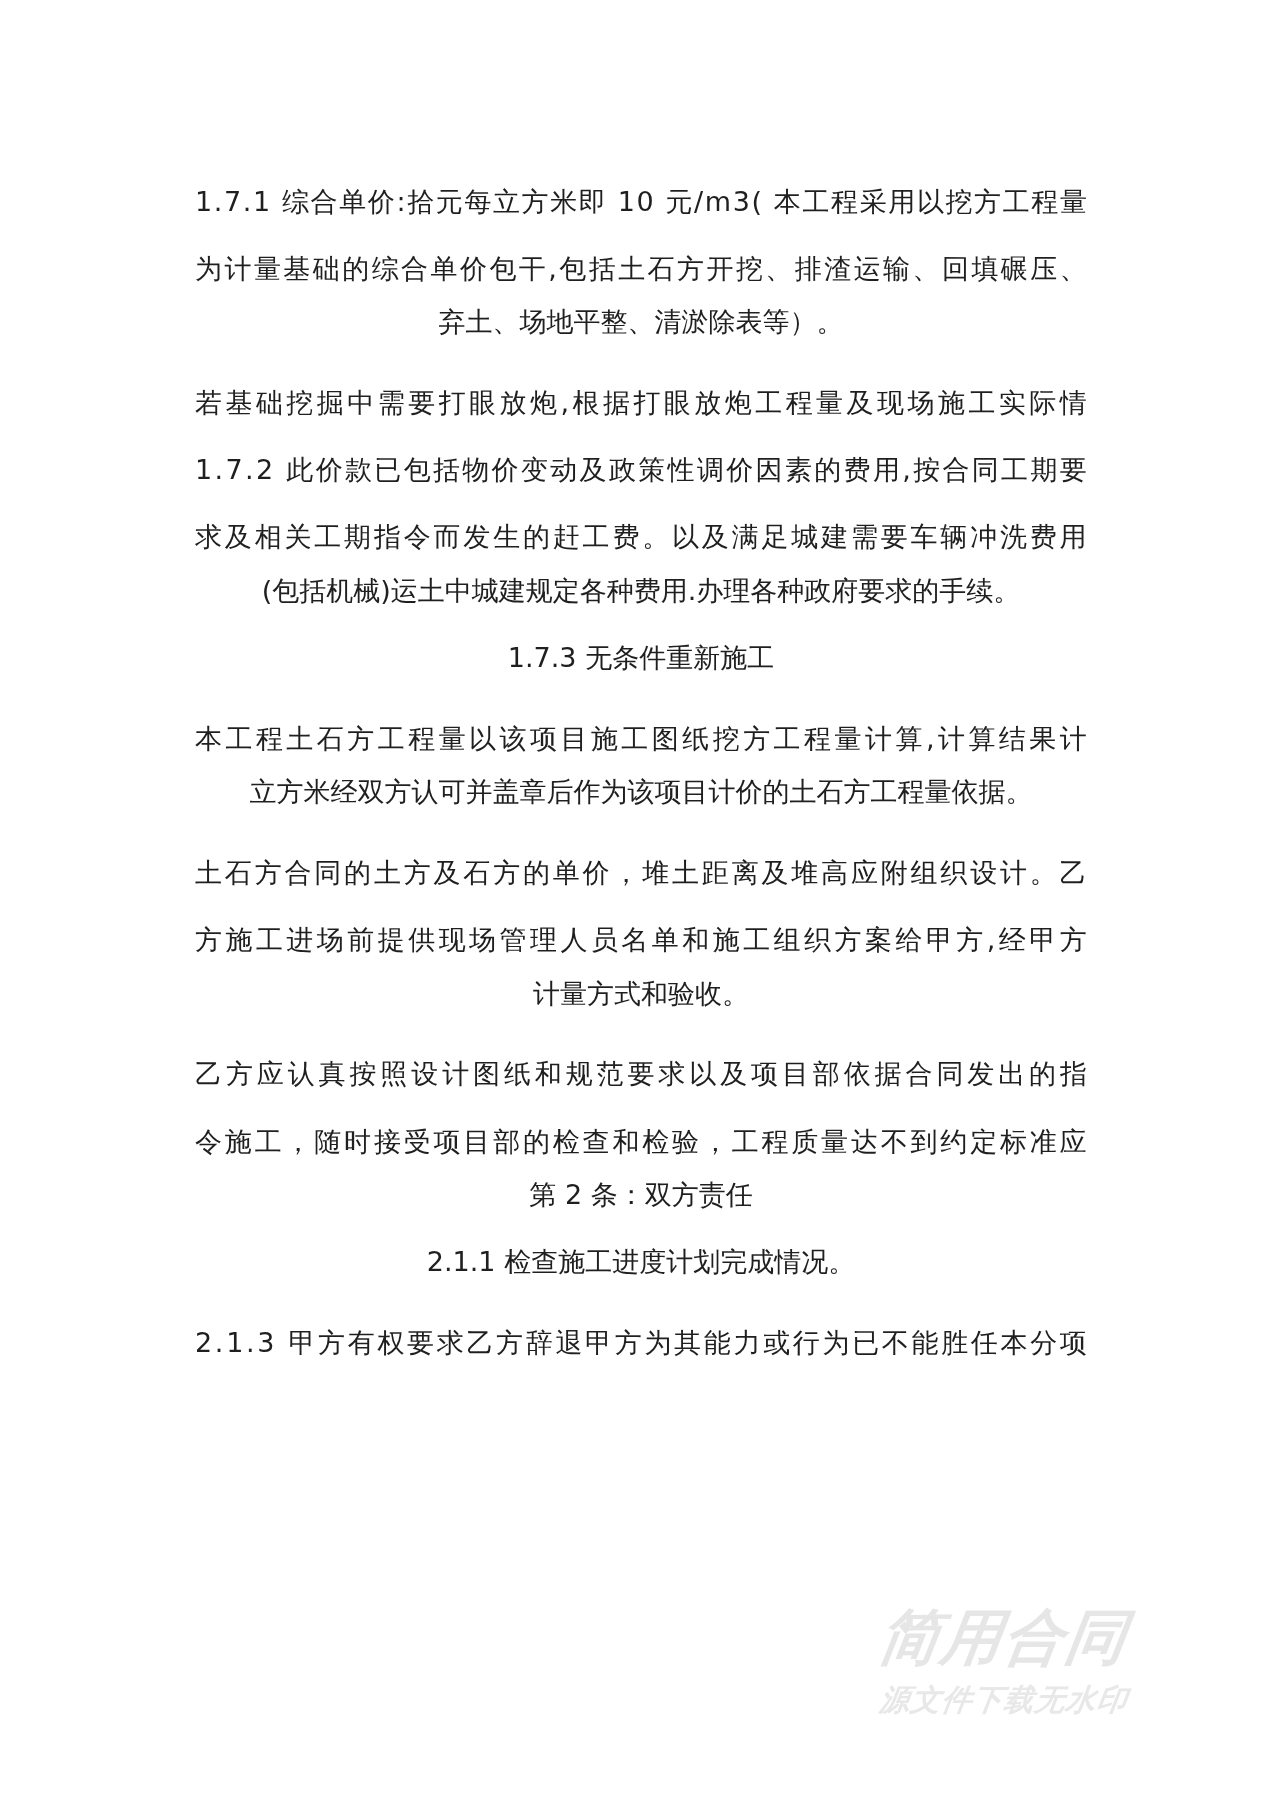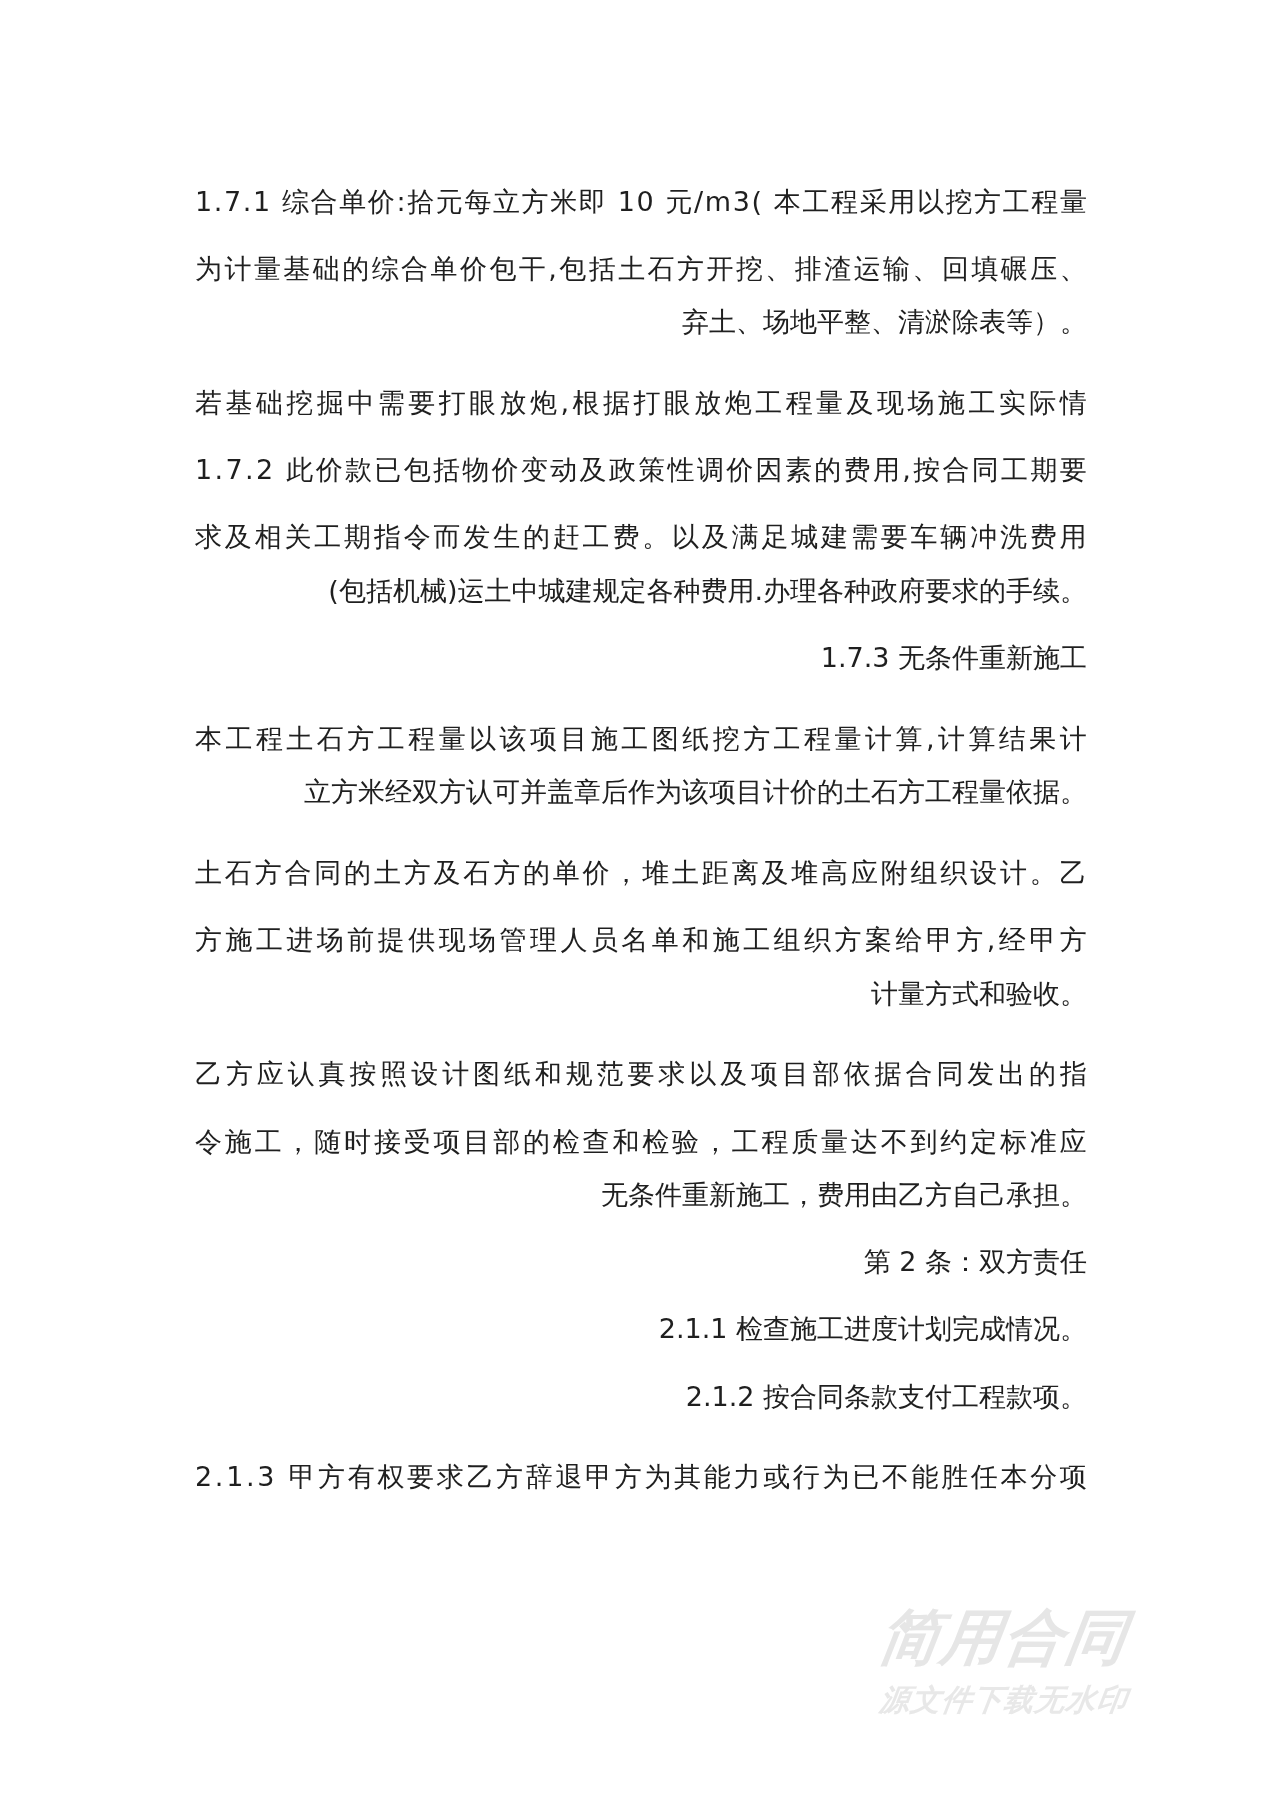--- a/index.html
+++ b/index.html
@@ -34,21 +34,21 @@
       font-size: 27px;
       white-space: nowrap;
       letter-spacing: 0;
       color: #1f1f1f;
     }
     .line.justify {
       text-align: justify;
       text-align-last: justify;
     }
     .line.left {
-      text-align: right;
+      text-align: center;
     }
     .line span {
       display: inline-block;
       transform-origin: left center;
     }
     .watermark {
       position: absolute;
       left: 880px;
       top: 1602px;
       width: 300px;
@@ -413,24 +413,22 @@
         <span>量</span>
         <span>达</span>
         <span>不</span>
         <span>到</span>
         <span>约</span>
         <span>定</span>
         <span>标</span>
         <span>准</span>
         <span>应</span>
       </div>
-    <div class="line left">无条件重新施工，费用由乙方自己承担。</div>
     <div class="line left">第 2 条：双方责任</div>
     <div class="line left">2.1.1 检查施工进度计划完成情况。</div>
-    <div class="line left">2.1.2 按合同条款支付工程款项。</div>
     <div class="line justify" style="display: flex; justify-content: space-between; align-items: center;">
         <span>2</span>
         <span>.</span>
         <span>1</span>
         <span>.</span>
         <span>3</span>
         <span>&nbsp;</span>
         <span>甲</span>
         <span>方</span>
         <span>有</span>

